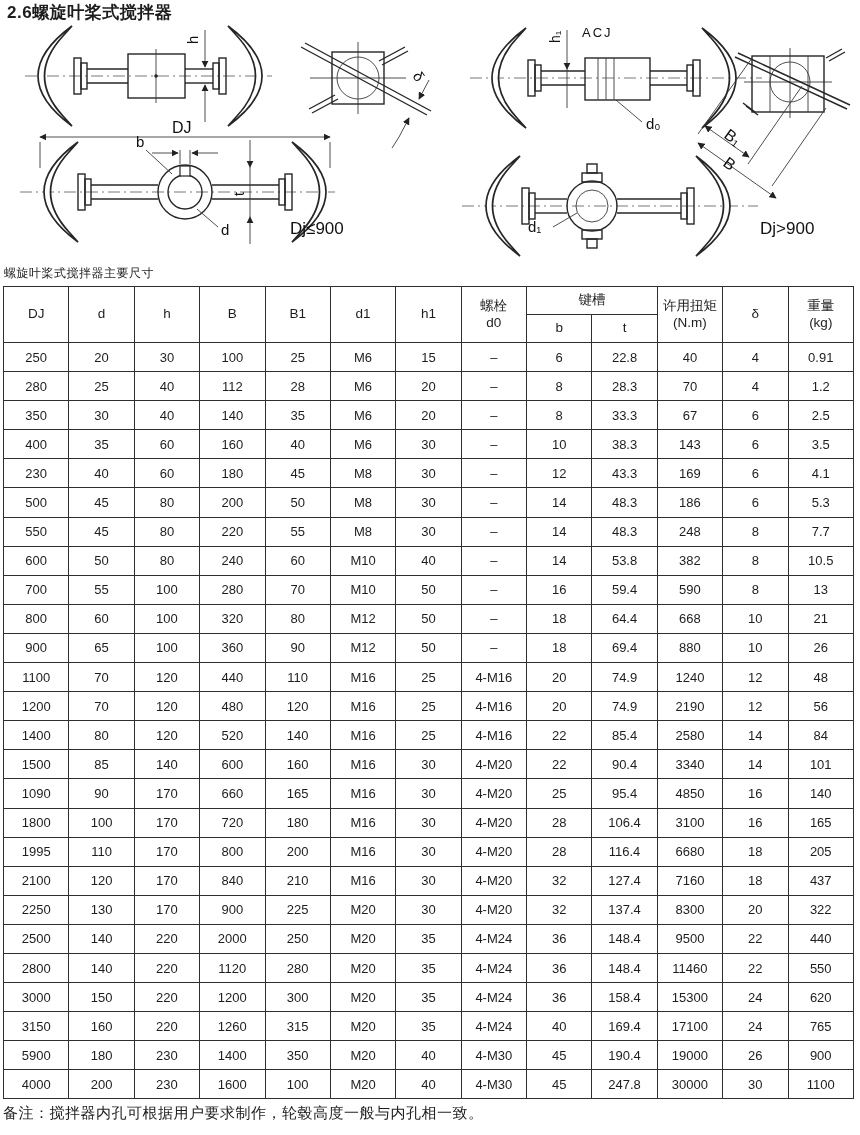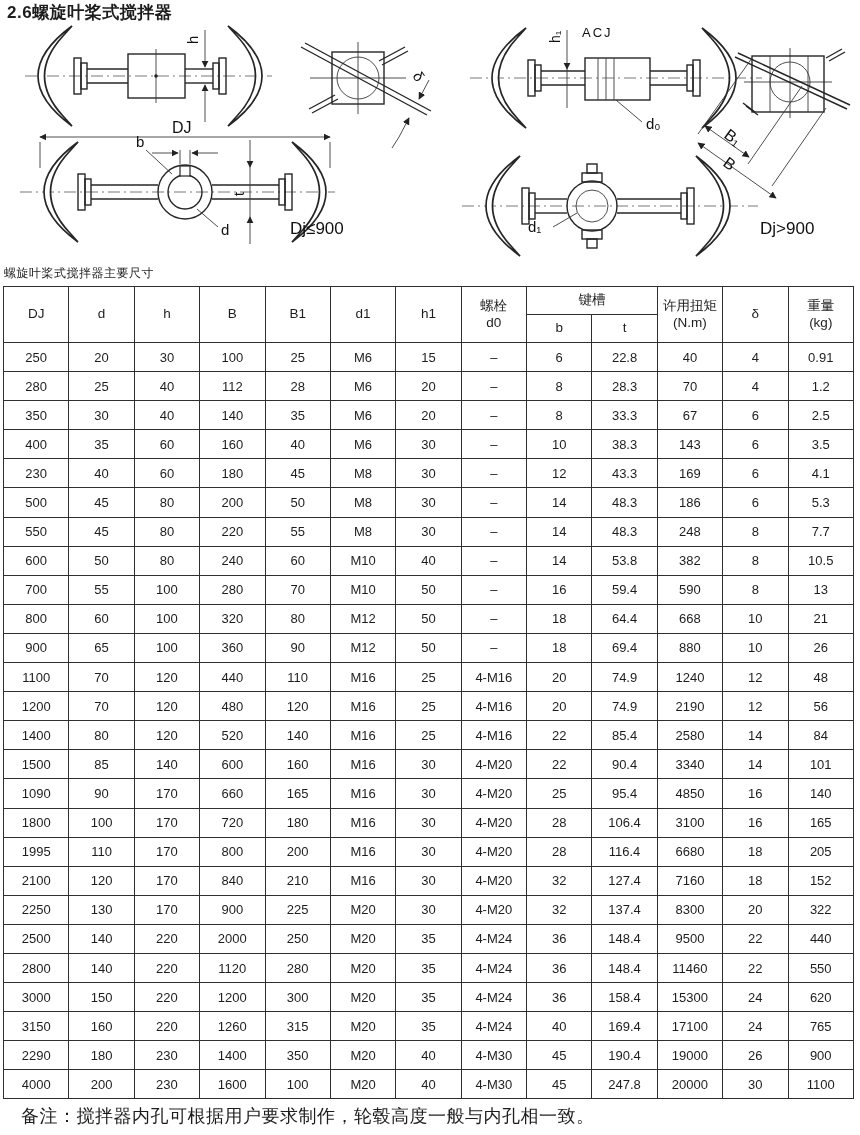--- a/index.html
+++ b/index.html
@@ -9,21 +9,21 @@
   }
   .title{position:absolute;top:1px;left:7px;font-size:17px;font-weight:bold;letter-spacing:.5px;}
   .drawing{position:absolute;top:16px;left:0;}
   .subtitle{position:absolute;top:257px;left:4px;font-size:12px;letter-spacing:.5px;margin-top:8px;}
   .tablewrap{position:absolute;top:286px;left:3px;width:851px;}
   table{border-collapse:collapse;table-layout:fixed;width:100%;}
   th,td{border:1px solid #2f2f2f;text-align:center;font-weight:normal;padding:0;
         overflow:hidden;white-space:nowrap;}
   thead th{font-size:13.5px;line-height:1.2;height:27px;}
   tbody td{font-size:13px;height:28.1px;}
-  .note{position:absolute;top:1104px;left:21px;font-size:18px;letter-spacing:.5px;}
+  .note{position:absolute;top:1104px;left:3px;font-size:15px;letter-spacing:.5px;}
   
   .ln{stroke:#262626;stroke-width:1.4;fill:none;}
   .thin{stroke:#3a3a3a;stroke-width:.9;fill:none;}
   .cl{stroke:#555;stroke-width:.8;fill:none;stroke-dasharray:12 4 2 4;}
   .blade{fill:#fff;stroke:#262626;stroke-width:1.7;}
   .dimtxt{fill:#111;font-family:"Liberation Sans",sans-serif;}
 </style>
 </head>
 <body>
 
@@ -477,21 +477,21 @@
           <td>170</td>
           <td>840</td>
           <td>210</td>
           <td>M16</td>
           <td>30</td>
           <td>4-M20</td>
           <td>32</td>
           <td>127.4</td>
           <td>7160</td>
           <td>18</td>
-          <td>152</td>
+          <td>437</td>
         </tr>
         <tr>
           <td>2250</td>
           <td>130</td>
           <td>170</td>
           <td>900</td>
           <td>225</td>
           <td>M20</td>
           <td>30</td>
           <td>4-M20</td>
@@ -555,21 +555,21 @@
           <td>M20</td>
           <td>35</td>
           <td>4-M24</td>
           <td>40</td>
           <td>169.4</td>
           <td>17100</td>
           <td>24</td>
           <td>765</td>
         </tr>
         <tr>
-          <td>2290</td>
+          <td>5900</td>
           <td>180</td>
           <td>230</td>
           <td>1400</td>
           <td>350</td>
           <td>M20</td>
           <td>40</td>
           <td>4-M30</td>
           <td>45</td>
           <td>190.4</td>
           <td>19000</td>
@@ -580,21 +580,21 @@
           <td>4000</td>
           <td>200</td>
           <td>230</td>
           <td>1600</td>
           <td>100</td>
           <td>M20</td>
           <td>40</td>
           <td>4-M30</td>
           <td>45</td>
           <td>247.8</td>
-          <td>20000</td>
+          <td>30000</td>
           <td>30</td>
           <td>1100</td>
         </tr>
       </tbody>
   </table>
 </div>
 
 <div class="note">备注：搅拌器内孔可根据用户要求制作，轮毂高度一般与内孔相一致。</div>
 
 </body></html>

